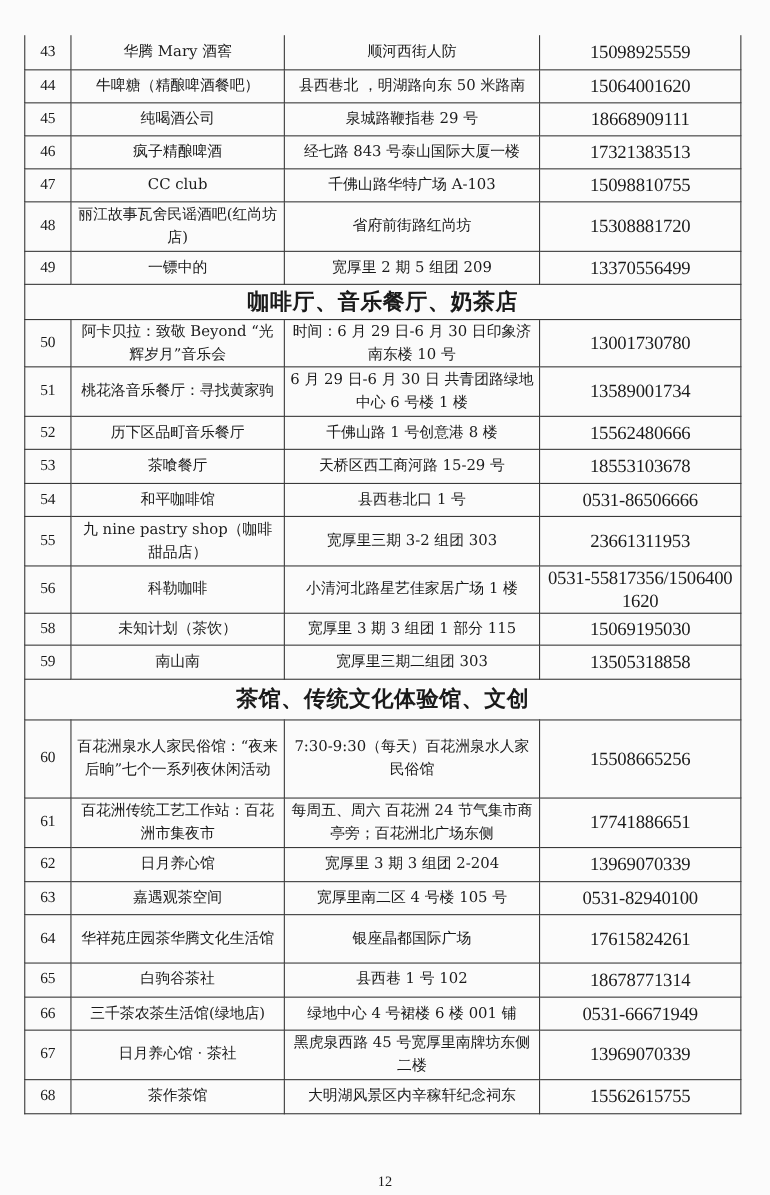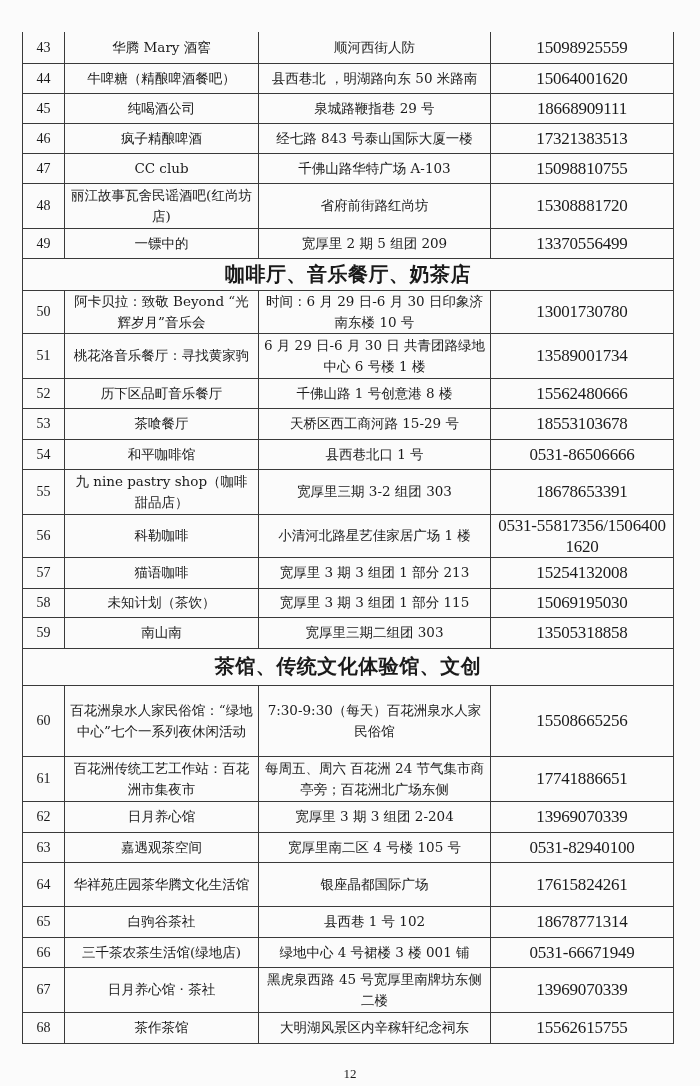--- a/index.html
+++ b/index.html
@@ -135,52 +135,46 @@
         <tr style="height: 30px;">
           <td class="num">54</td>
           <td class="name">和平咖啡馆</td>
           <td class="addr">县西巷北口 1 号</td>
           <td class="phone">0531-86506666</td>
         </tr>
         <tr style="height: 45px;">
           <td class="num">55</td>
           <td class="name name-multi">九 nine pastry shop（咖啡甜品店）</td>
           <td class="addr">宽厚里三期 3-2 组团 303</td>
-          <td class="phone">18678653391</td>
+          <td class="phone">23661311953</td>
         </tr>
         <tr style="height: 43px;">
           <td class="num">56</td>
           <td class="name">科勒咖啡</td>
           <td class="addr">小清河北路星艺佳家居广场 1 楼</td>
           <td class="phone">0531-55817356/15064001620</td>
         </tr>
-        <tr style="height: 31px;">
-          <td class="num">57</td>
-          <td class="name">猫语咖啡</td>
-          <td class="addr">宽厚里 3 期 3 组团 1 部分 213</td>
-          <td class="phone">15254132008</td>
-        </tr>
         <tr style="height: 29px;">
           <td class="num">58</td>
           <td class="name">未知计划（茶饮）</td>
           <td class="addr">宽厚里 3 期 3 组团 1 部分 115</td>
           <td class="phone">15069195030</td>
         </tr>
         <tr style="height: 31px; margin-left: 30px;">
           <td class="num">59</td>
           <td class="name">南山南</td>
           <td class="addr">宽厚里三期二组团 303</td>
           <td class="phone">13505318858</td>
         </tr>
         <tr class="section" style="height: 37px;">
           <td colspan="4">茶馆、传统文化体验馆、文创</td>
         </tr>
         <tr style="height: 71px;">
           <td class="num">60</td>
-          <td class="name name-multi">百花洲泉水人家民俗馆：“绿地中心”七个一系列夜休闲活动</td>
+          <td class="name name-multi">百花洲泉水人家民俗馆：“夜来后晌”七个一系列夜休闲活动</td>
           <td class="addr addr-multi">7:30-9:30（每天）百花洲泉水人家民俗馆</td>
           <td class="phone">15508665256</td>
         </tr>
         <tr style="height: 45px;">
           <td class="num">61</td>
           <td class="name name-multi">百花洲传统工艺工作站：百花洲市集夜市</td>
           <td class="addr addr-multi">每周五、周六 百花洲 24 节气集市商亭旁；百花洲北广场东侧</td>
           <td class="phone">17741886651</td>
         </tr>
         <tr style="height: 31px;">
@@ -203,21 +197,21 @@
         </tr>
         <tr style="height: 31px;">
           <td class="num">65</td>
           <td class="name">白驹谷茶社</td>
           <td class="addr">县西巷 1 号 102</td>
           <td class="phone">18678771314</td>
         </tr>
         <tr style="height: 30px;">
           <td class="num">66</td>
           <td class="name">三千茶农茶生活馆(绿地店)</td>
-          <td class="addr">绿地中心 4 号裙楼 3 楼 001 铺</td>
+          <td class="addr">绿地中心 4 号裙楼 6 楼 001 铺</td>
           <td class="phone">0531-66671949</td>
         </tr>
         <tr style="height: 45px;">
           <td class="num">67</td>
           <td class="name">日月养心馆 · 茶社</td>
           <td class="addr addr-multi">黑虎泉西路 45 号宽厚里南牌坊东侧二楼</td>
           <td class="phone">13969070339</td>
         </tr>
         <tr style="height: 31px;">
           <td class="num">68</td>

